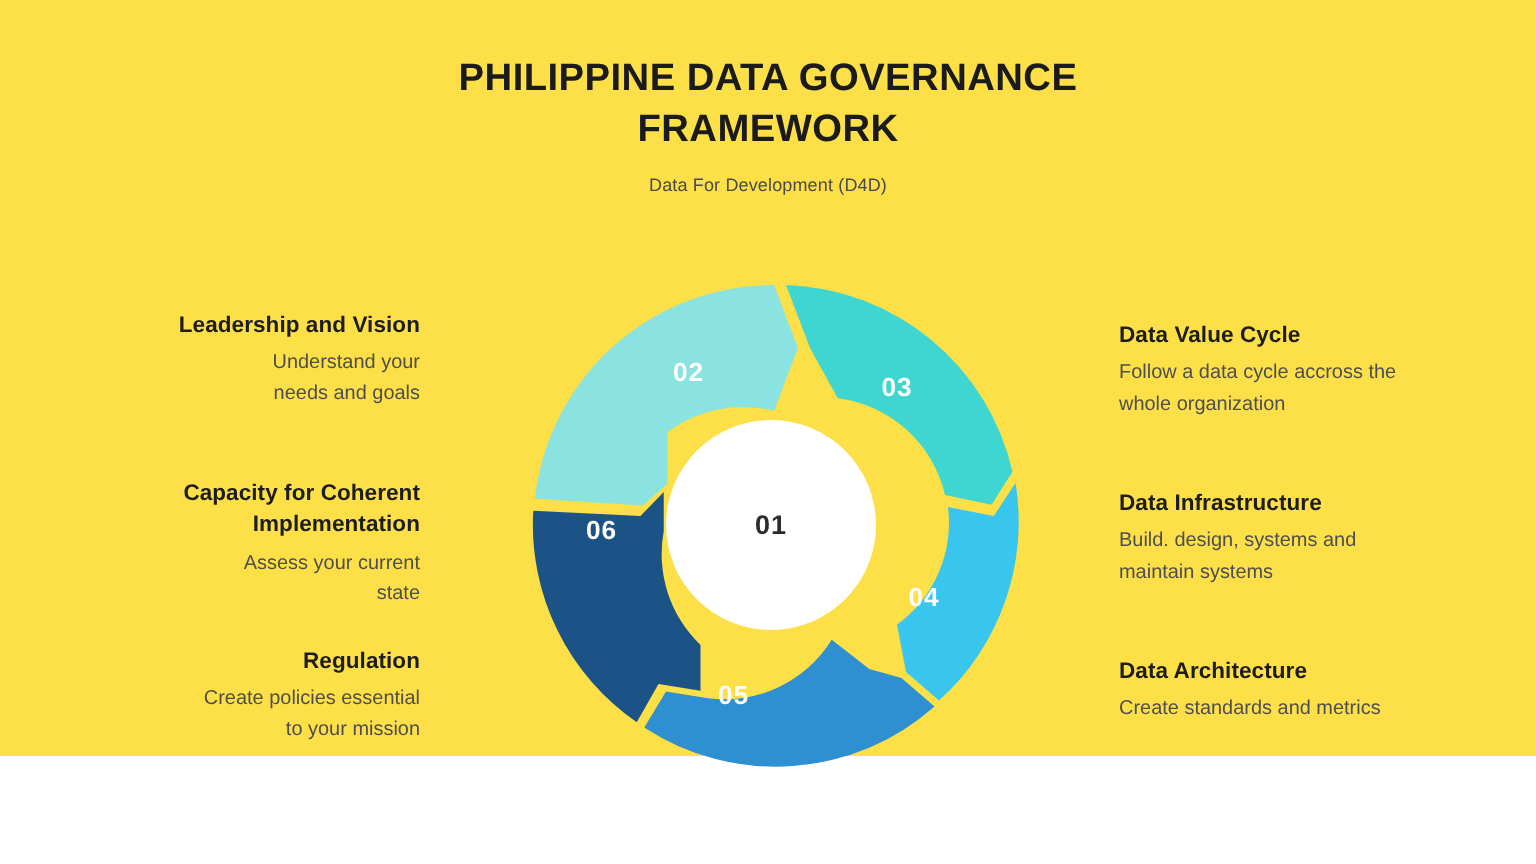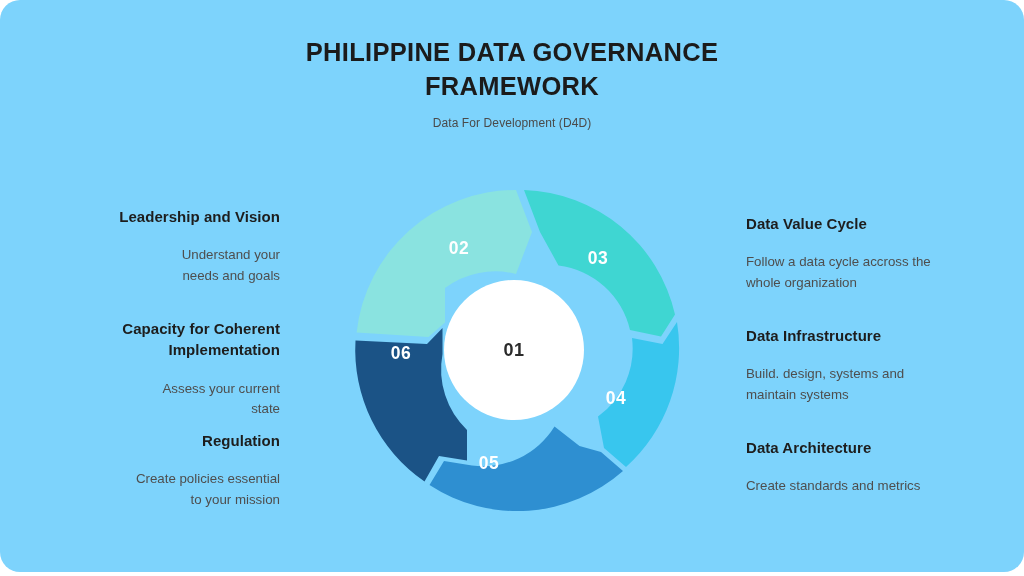--- a/index.html
+++ b/index.html
@@ -8,23 +8,22 @@
     width: 1024px;
     height: 576px;
     background: #ffffff;
     font-family: "Liberation Sans", sans-serif;
     overflow: hidden;
   }
 
   #slide {
     position: relative;
     width: 1024px;
-    height: 572px;
-    background: #7dd3fc;
-    border-radius: 20px;
+    height: 504px;
+    background: #fde047;
   }
 
   
   .header {
     position: absolute;
     top: 36px;
     left: 0;
     width: 1024px;
     text-align: center;
   }
@@ -74,21 +73,21 @@
   .callout { position: absolute; }
 
   .callout .c-title {
     font-size: 15px;
     font-weight: bold;
     color: #1d1d1d;
     line-height: 1.42;
     letter-spacing: 0.05px;
   }
   .callout .c-desc {
-    margin-top: 18px;
+    margin-top: 4px;
     font-size: 13.3px;
     font-weight: 400;
     color: #4e4e4e;
     line-height: 1.57;
   }
 
   .side-left  { text-align: right; width: 232px; left: 48px; }
   .side-right { text-align: left;  width: 250px; left: 746px; }
 
   .left-1  { top: 206px; }

